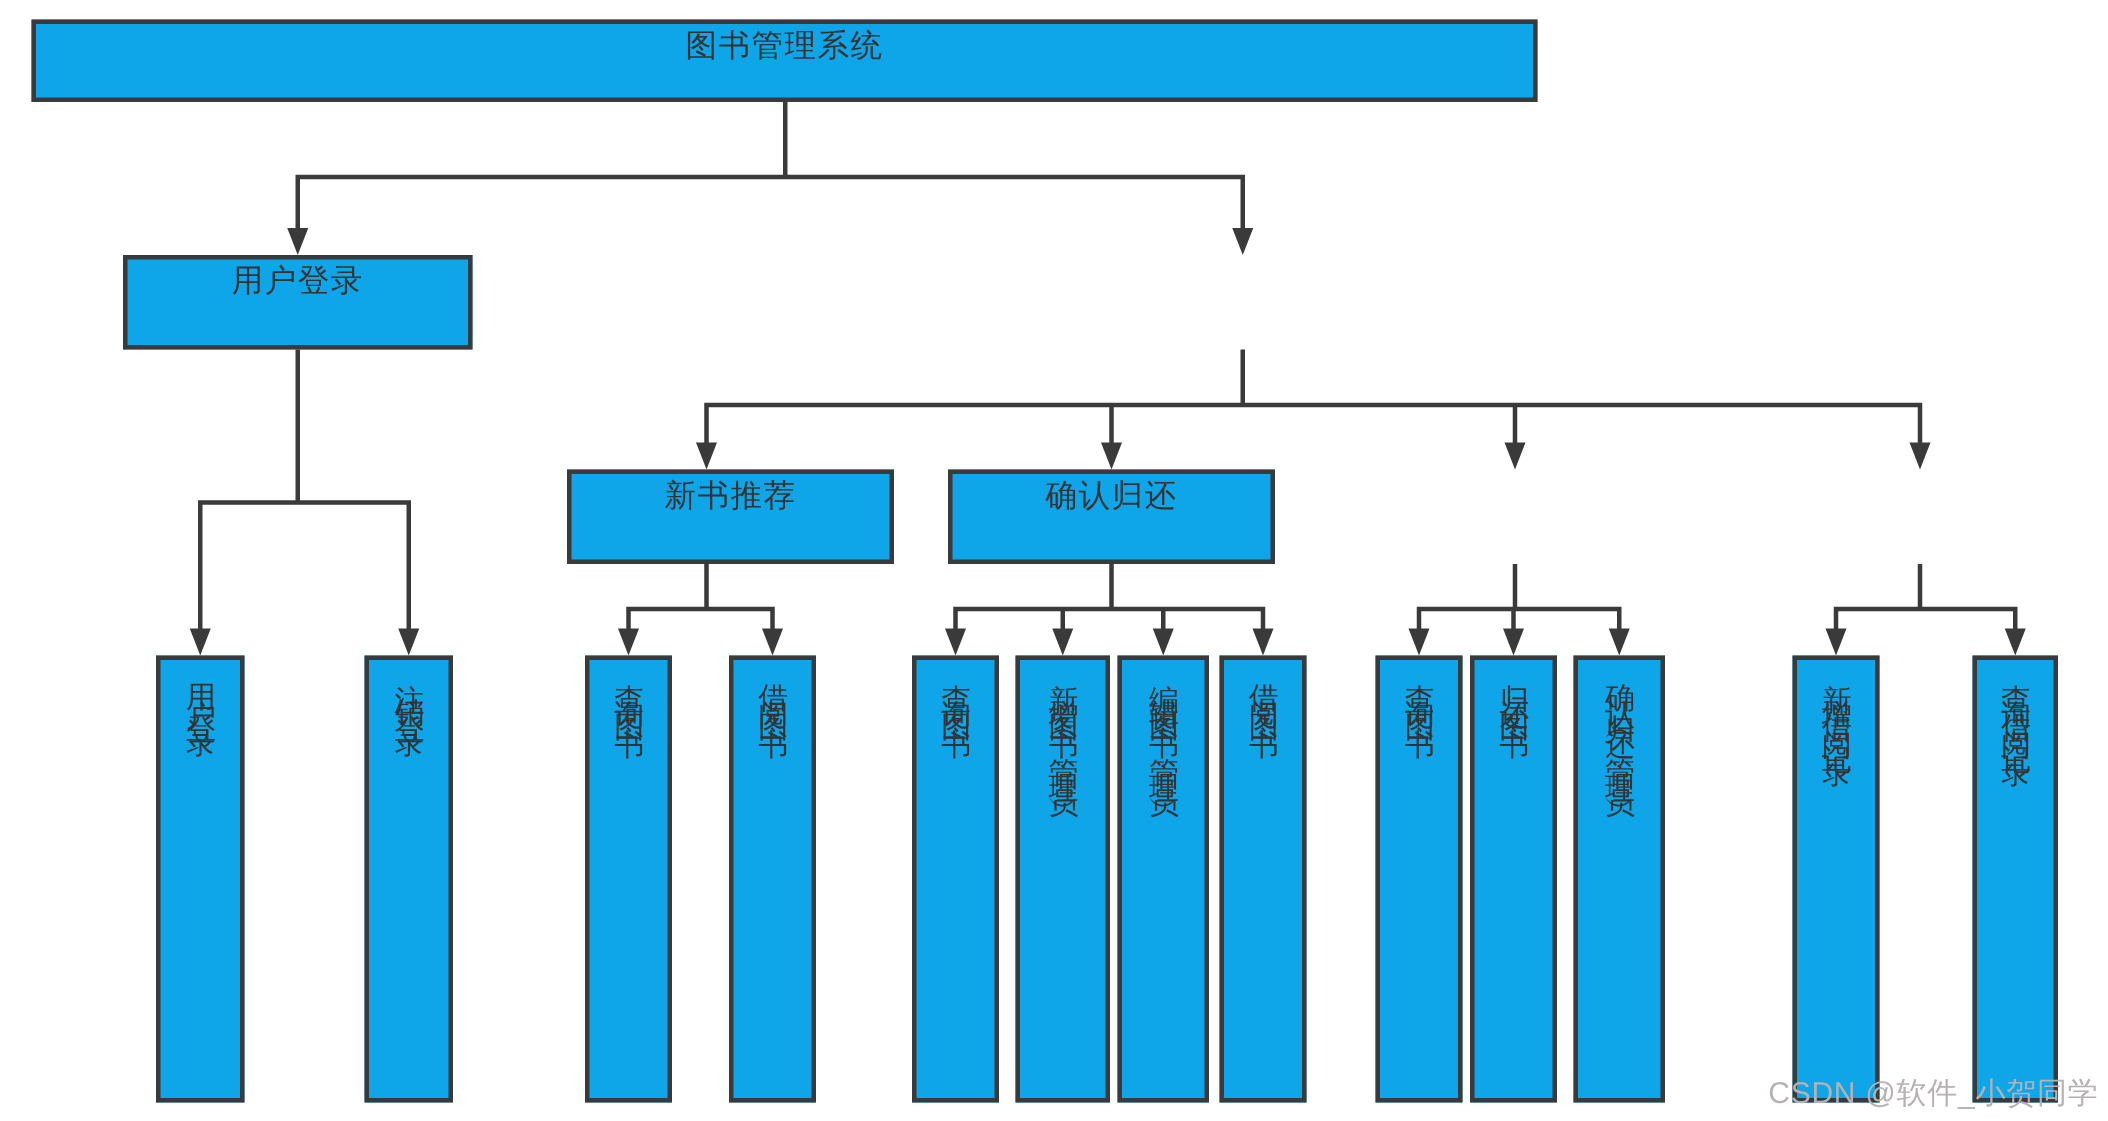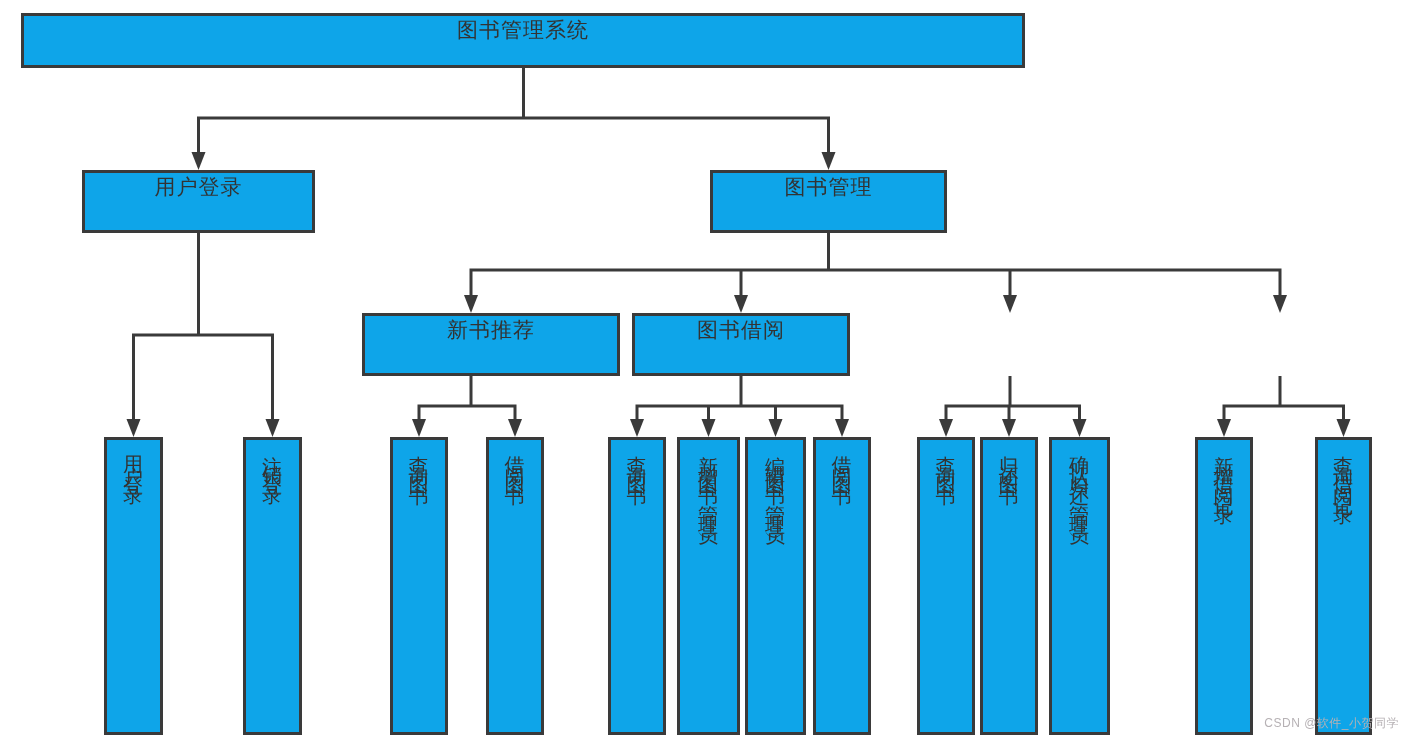--- a/index.html
+++ b/index.html
@@ -48,21 +48,21 @@
     text-orientation:mixed;
     letter-spacing:10px;
     line-height:1;
     display:block;
     margin-bottom:-10px;
   }
   .watermark{
     position:absolute;
     right:6px;
     top:715px;
-    font-size:12px;
+    font-size:20px;
     color:var(--wm);
     letter-spacing:0.5px;
     z-index:5;
     white-space:nowrap;
   }
 </style>
 </head>
 <body>
 
 <div class="canvas">
@@ -114,29 +114,26 @@
     </g>
   </svg>
 
   <div class="node hnode" style="left:21px;top:13px;width:1004px;height:55px">
     <span>图书管理系统</span>
   </div>
 
   <div class="node hnode" style="left:82px;top:170px;width:233px;height:63px">
     <span>用户登录</span>
   </div>
-  <div class="node hnode" style="left:710px;top:170px;width:237px;height:63px">
-    <span>图书管理</span>
-  </div>
 
-  <div class="node hnode" style="left:362px;top:313px;width:258px;height:63px">
+  <div class="node hnode" style="left:378px;top:313px;width:218px;height:63px">
     <span>新书推荐</span>
   </div>
   <div class="node hnode" style="left:632px;top:313px;width:218px;height:63px">
-    <span>图书借阅</span>
+    <span>确认归还</span>
   </div>
 
   <div class="node leaf" style="left:104px;top:437px;width:59px;height:298px">
     <span class="vtext">用户登录</span>
   </div>
   <div class="node leaf" style="left:243px;top:437px;width:59px;height:298px">
     <span class="vtext">注销登录</span>
   </div>
 
   <div class="node leaf" style="left:390px;top:437px;width:58px;height:298px">

